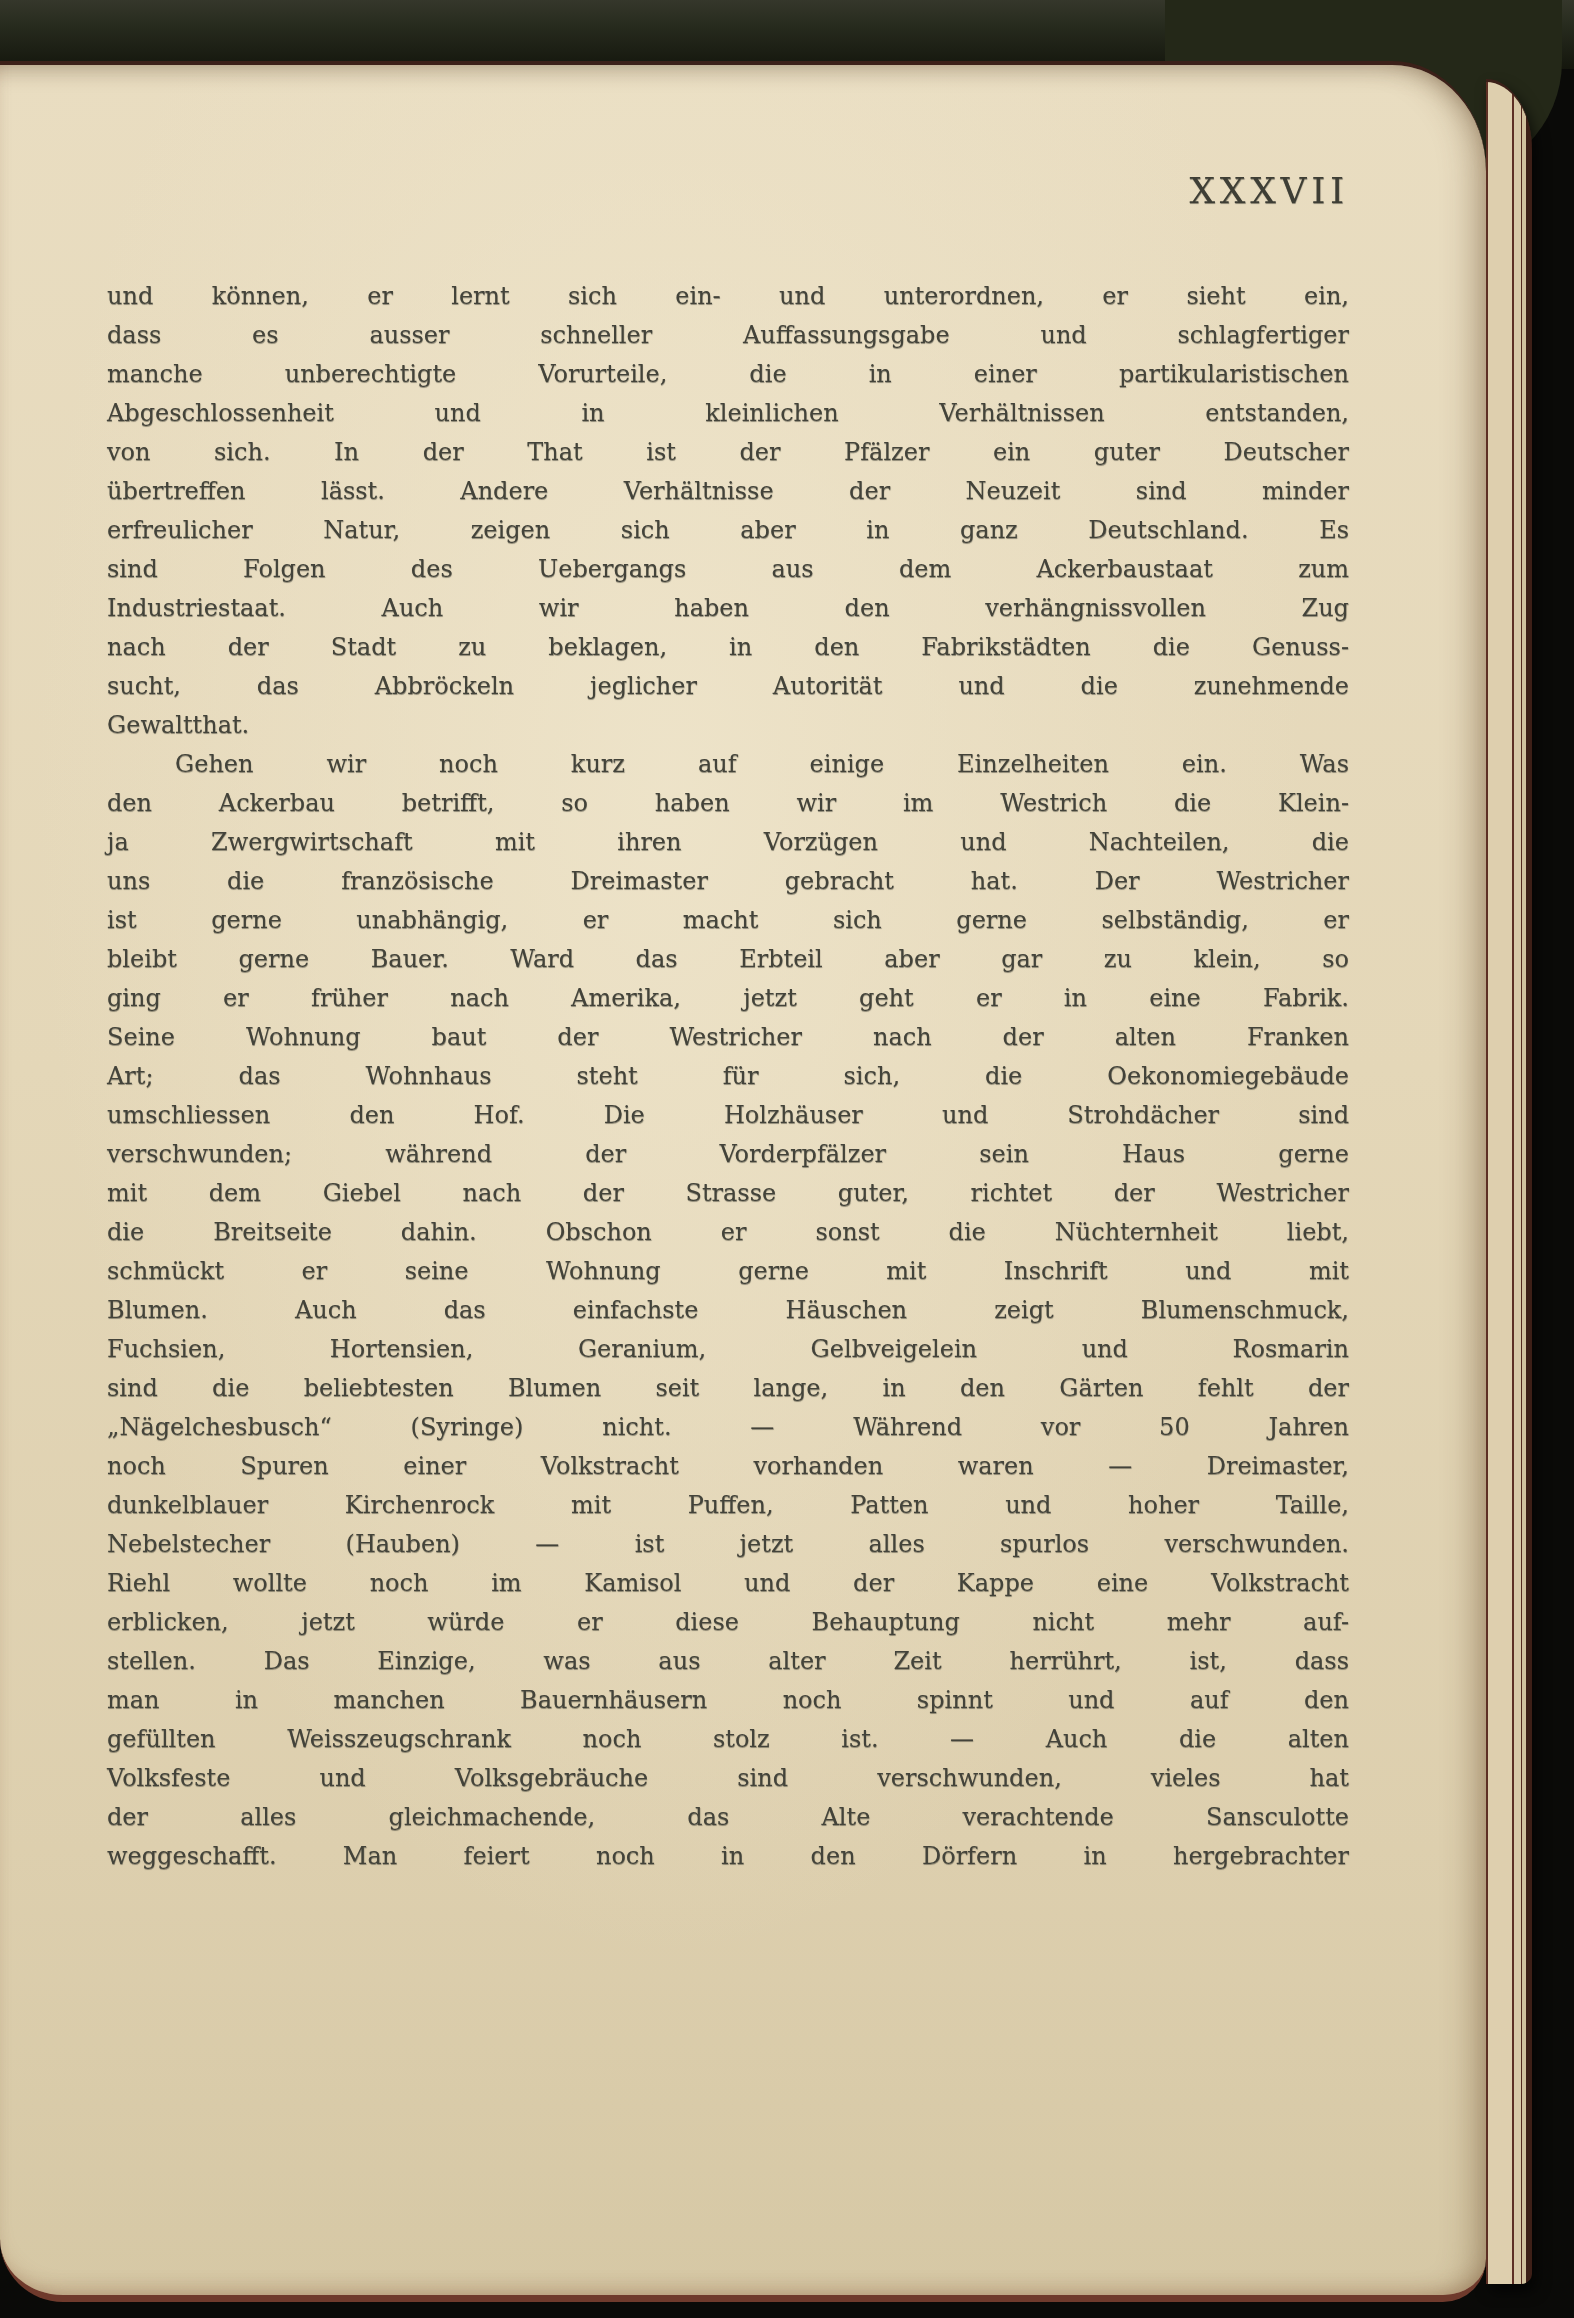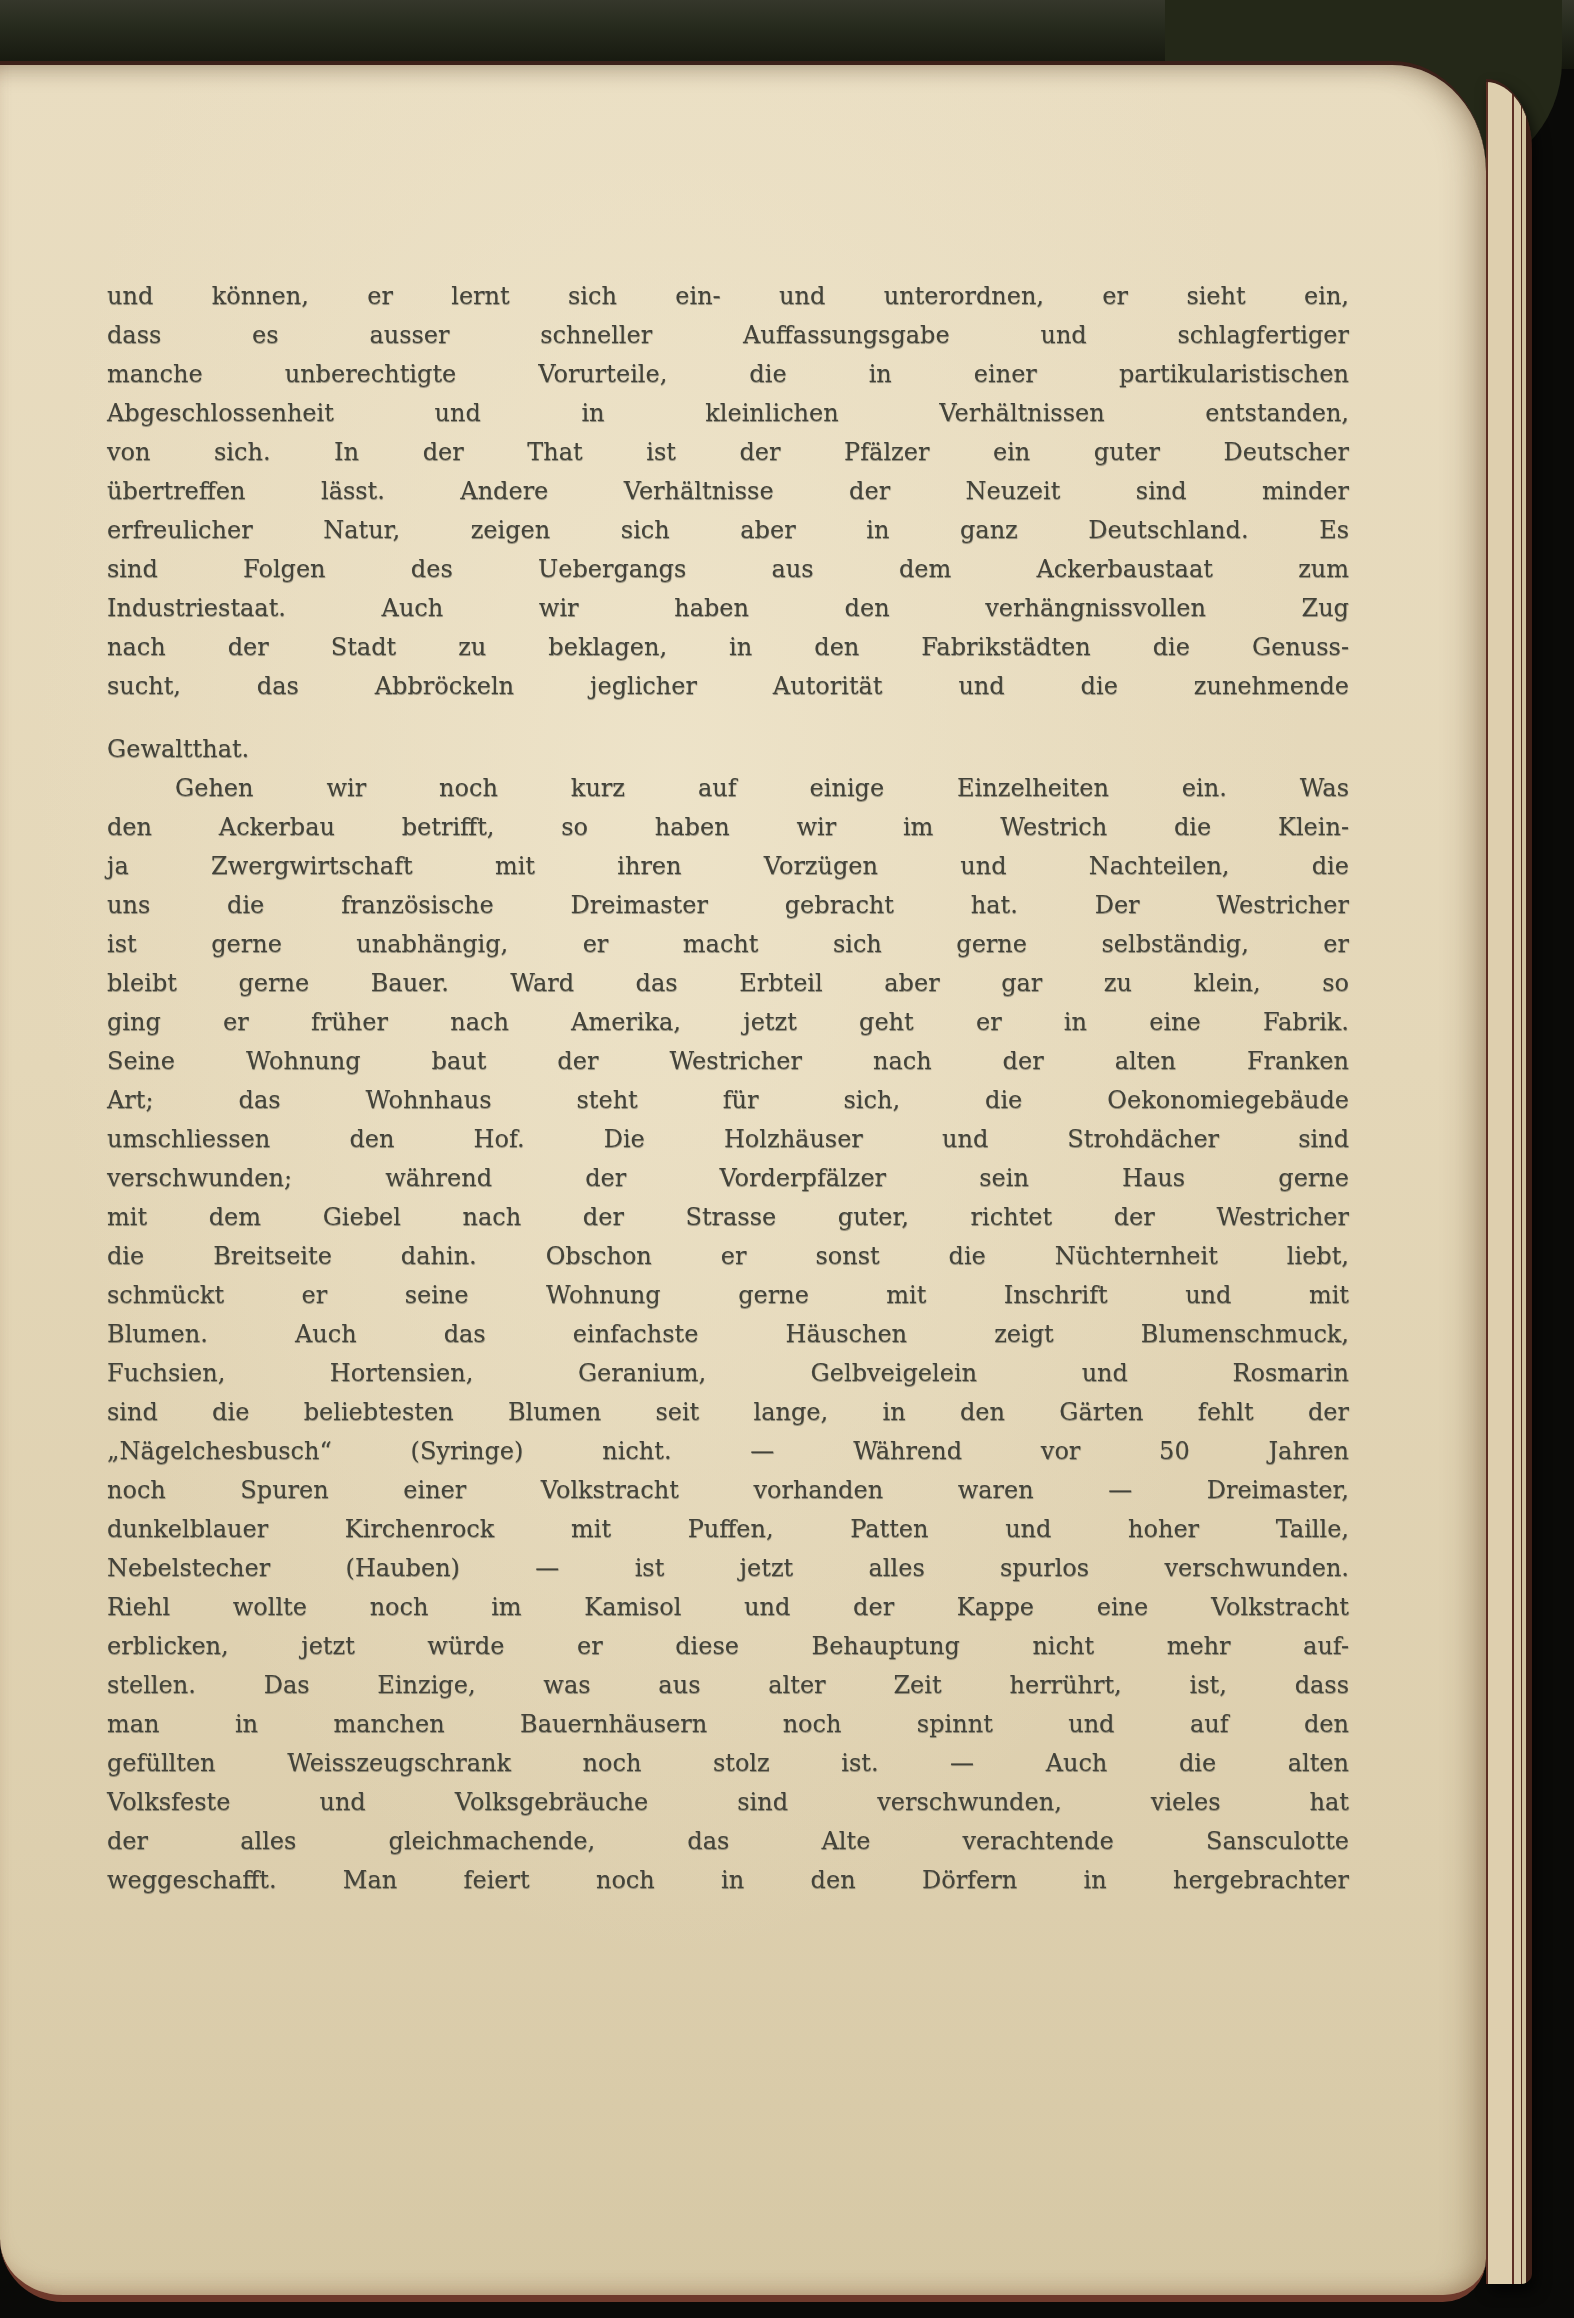--- a/index.html
+++ b/index.html
@@ -60,30 +60,31 @@
     position:absolute;left:107px;top:277px;width:1242px;
     font-size:24px;line-height:39px;color:#43433a;
     text-shadow:0.3px 0.5px 0.7px rgba(55,55,45,.5);
   }
   .line{
     height:39px;overflow:visible;
     text-align:justify;text-align-last:justify;
     word-spacing:.06em;
   }
   .line.indent{text-indent:68px;}
-  .line.noj{text-align:left;text-align-last:left;margin-top:24px;}
+  .line.noj{text-align:left;text-align-last:left;}
 </style>
 </head>
 <body>
 
 <div class="scene">
   <div class="top-band"></div>
   <div class="cover-corner"></div>
   <div class="page-stack"></div>
   <div class="page"></div>
+  <div class="folio">XXXVII</div>
   <div class="text-block">
       <div class="line">und können, er lernt sich ein- und unterordnen, er sieht ein,</div>
       <div class="line">dass es ausser schneller Auffassungsgabe und schlagfertiger</div>
       <div class="line">manche unberechtigte Vorurteile, die in einer partikularistischen</div>
       <div class="line">Abgeschlossenheit und in kleinlichen Verhältnissen entstanden,</div>
       <div class="line">von sich. In der That ist der Pfälzer ein guter Deutscher</div>
       <div class="line">übertreffen lässt. Andere Verhältnisse der Neuzeit sind minder</div>
       <div class="line">erfreulicher Natur, zeigen sich aber in ganz Deutschland. Es</div>
       <div class="line">sind Folgen des Uebergangs aus dem Ackerbaustaat zum</div>
       <div class="line">Industriestaat. Auch wir haben den verhängnissvollen Zug</div>

